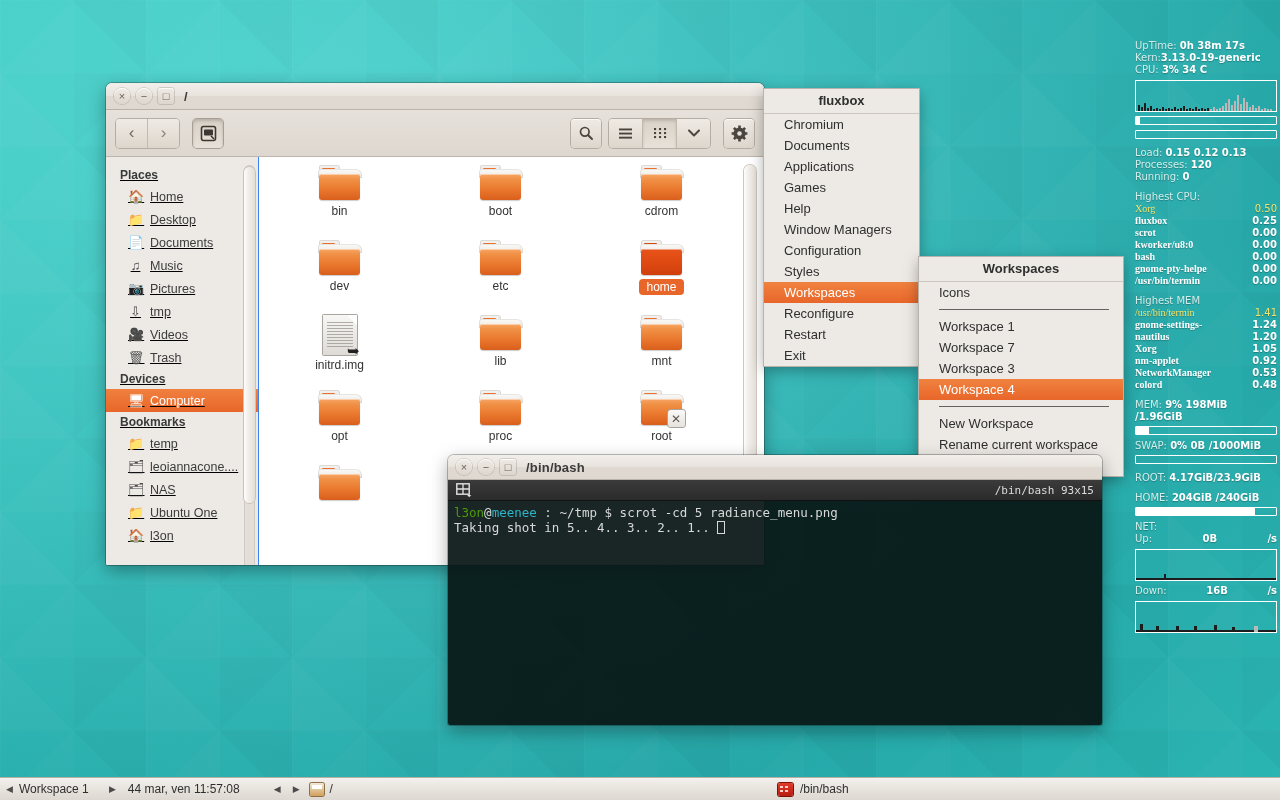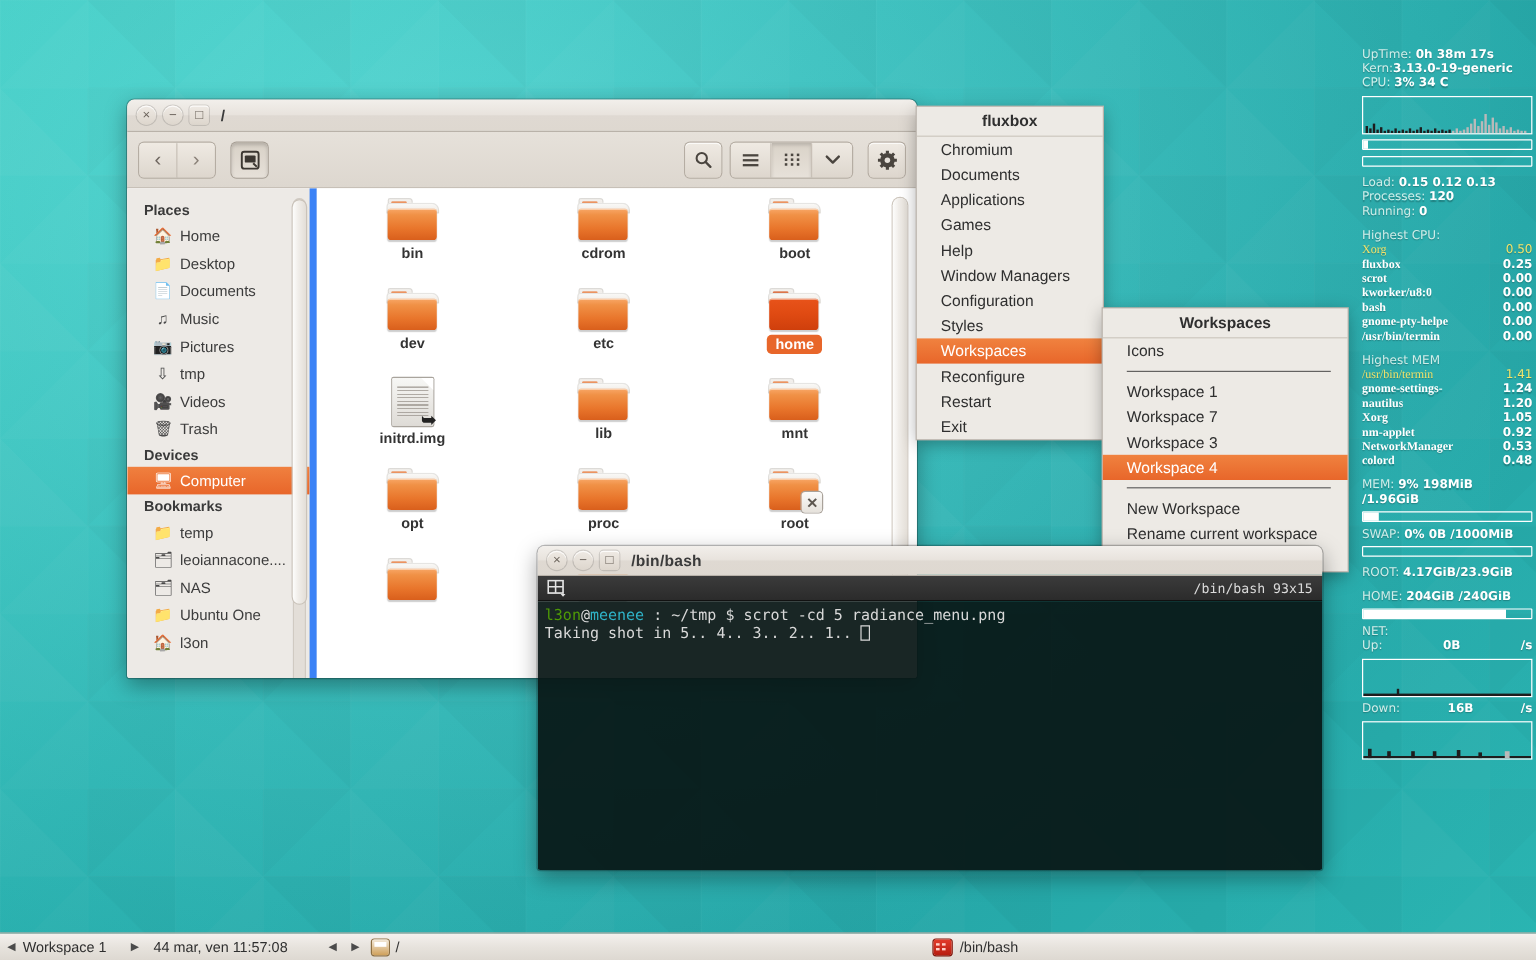--- a/index.html
+++ b/index.html
@@ -66,36 +66,36 @@
   .spacer{flex:1;}
   .viewgrp{display:flex;border-radius:4px;overflow:hidden;
     box-shadow:0 0 0 1px #b5ada3, inset 0 1px 0 rgba(255,255,255,.75);}
   .viewgrp .vb{width:33px;height:29px;display:flex;align-items:center;justify-content:center;
     background:linear-gradient(to bottom,#efeae3,#ddd6cd);border-right:1px solid #c2bab0;color:#57524c;}
   .viewgrp .vb:last-child{border-right:none;}
   .viewgrp .vb.on{background:linear-gradient(to bottom,#d9d2c8,#e7e1d9);
     box-shadow:inset 0 2px 3px rgba(0,0,0,.14);}
 
   #fm .body{display:flex;height:436px;background:#fff;}
-  #fm .sidebar{width:152px;background:#edeae6;border-right:6px solid #3b82f6;
-    position:relative;overflow:hidden;padding-top:8px;}
+  #fm .sidebar{width:152px;background:#edeae6;border-right:1px solid #3b82f6;
+    position:relative;overflow:hidden;padding-top:8px;text-decoration:underline;}
   .sect{font-size:12px;font-weight:bold;color:#3a3a3a;padding:3px 0 3px 14px;}
   .pitem{display:flex;align-items:center;gap:7px;height:23px;padding-left:22px;
     font-size:12.5px;color:#3c3c3c;}
   .pitem.sel{background:linear-gradient(to bottom,#f0803f,#e8662a);color:#fff;font-weight:normal;}
   .pitem .gi{width:15px;text-align:center;font-size:13px;color:#4a4a4a;line-height:1;}
   .pitem.sel .gi{color:#fff;}
   .sb-track{position:absolute;right:3px;top:8px;width:11px;height:415px;
     background:#e3ded8;border-radius:6px;box-shadow:inset 0 0 0 1px #d0cac2;}
   .sb-thumb{position:absolute;left:0;top:2px;width:11px;height:336px;border-radius:6px;
     background:linear-gradient(to right,#ffffff,#efecе8,#e2ddd6);
     background:linear-gradient(to right,#fdfdfc,#f1eeea 40%,#e3ded7);
     box-shadow:0 0 0 1px #c9c2b9;}
 
-  #fm .content{flex:1;position:relative;background:#fff;overflow:hidden;font-weight:bold;}
+  #fm .content{flex:1;position:relative;background:#fff;overflow:hidden;}
   .iconsgrid{position:absolute;left:0;top:8px;right:22px;
     display:grid;grid-template-columns:repeat(3,1fr);row-gap:12px;}
   .icell{display:flex;flex-direction:column;align-items:center;justify-content:flex-start;
     height:63px;}
   .icell .lbl{font-size:12px;color:#333;margin-top:3px;}
   .icell.sel .lbl{background:#e8662a;color:#fff;border-radius:4px;padding:1px 7px;}
   .fm-sb-track{position:absolute;right:4px;top:4px;width:12px;height:320px;
     background:#efecе8;border-radius:6px;}
   .fm-sb-thumb{position:absolute;right:4px;top:4px;width:12px;height:318px;border-radius:6px;
     background:linear-gradient(to right,#fdfdfc,#f1eeea 40%,#e4dfd8);box-shadow:0 0 0 1px #cdc6bd;}
@@ -346,29 +346,29 @@
               <div class="front"></div>
             </div>
           <div class="lbl">bin</div>
         </div>
         <div class="icell">
           <div class="folder">
               <div class="tab"></div>
               <div class="back"></div>
               <div class="front"></div>
             </div>
+          <div class="lbl">boot</div>
+        </div>
+        <div class="icell">
+          <div class="folder">
+              <div class="tab"></div>
+              <div class="back"></div>
+              <div class="front"></div>
+            </div>
           <div class="lbl">cdrom</div>
-        </div>
-        <div class="icell">
-          <div class="folder">
-              <div class="tab"></div>
-              <div class="back"></div>
-              <div class="front"></div>
-            </div>
-          <div class="lbl">boot</div>
         </div>
 
         <div class="icell">
           <div class="folder">
               <div class="tab"></div>
               <div class="back"></div>
               <div class="front"></div>
             </div>
           <div class="lbl">dev</div>
         </div>

